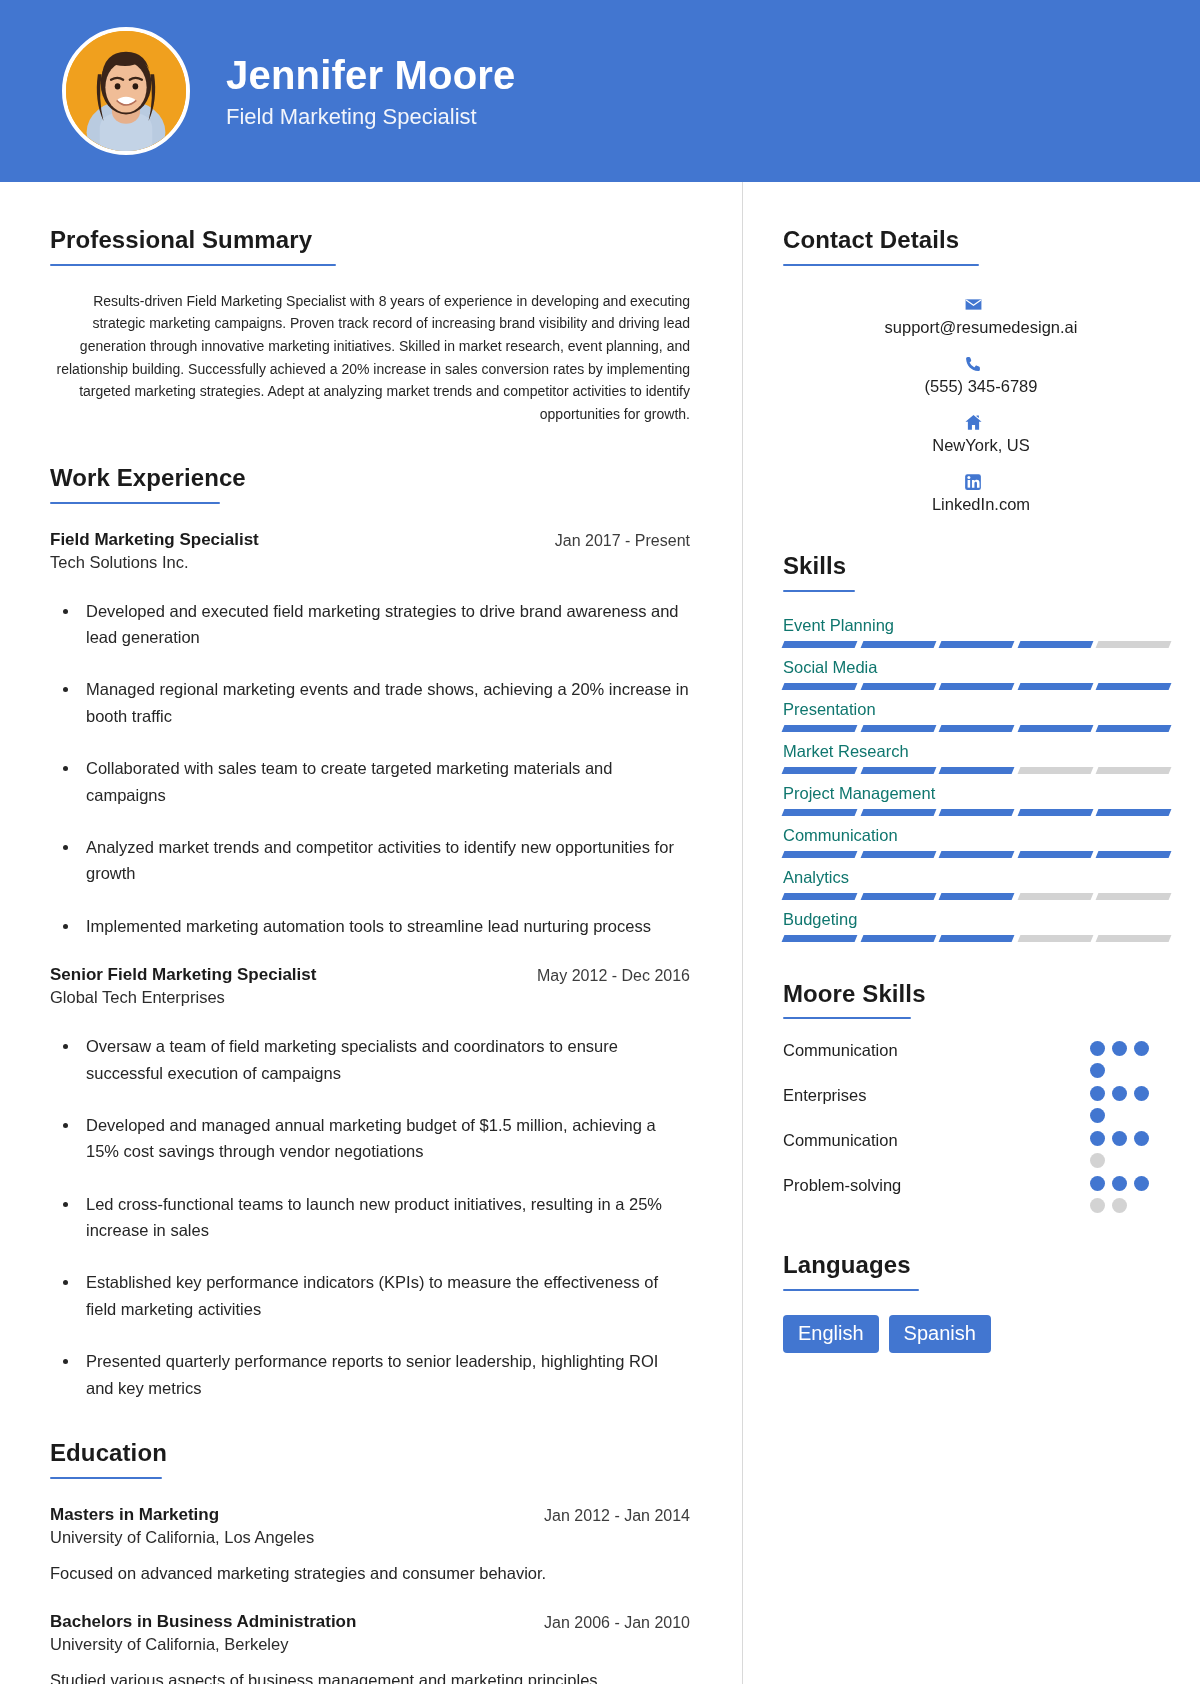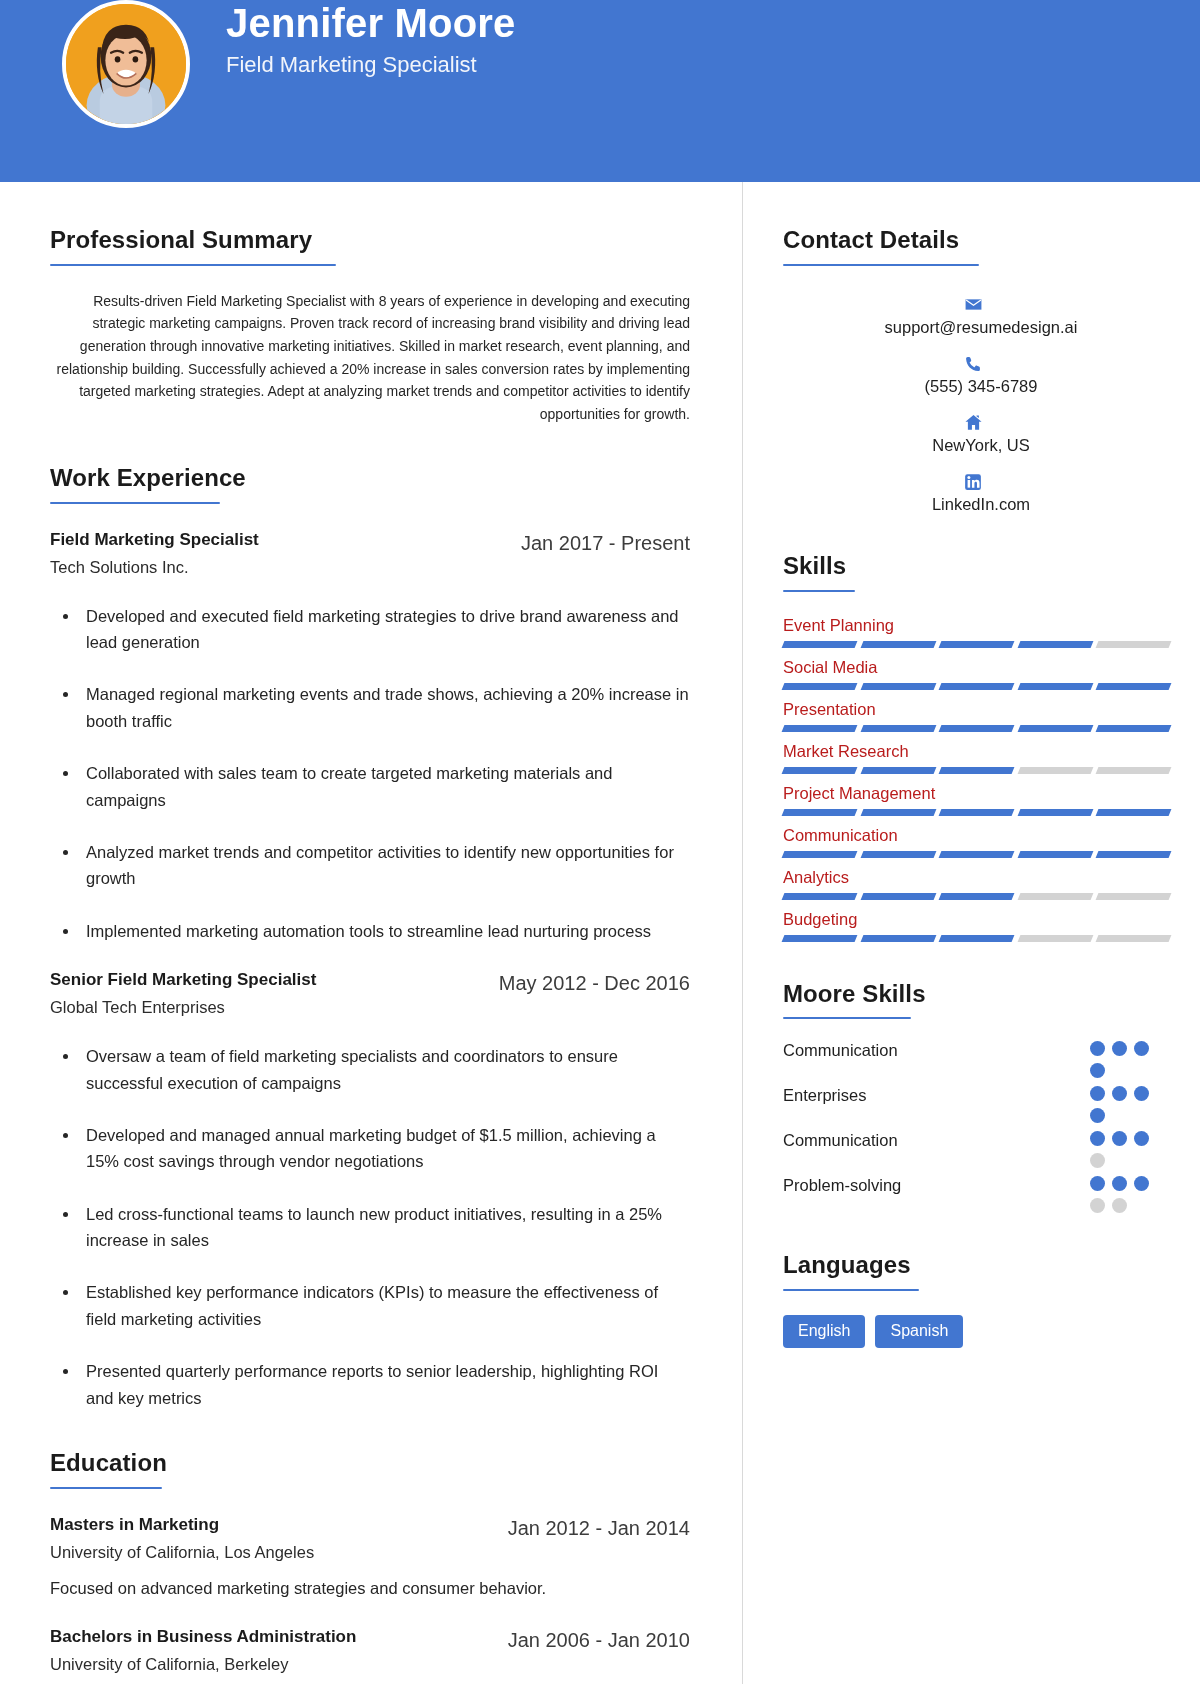--- a/index.html
+++ b/index.html
@@ -9,21 +9,21 @@
     font-family: "Liberation Sans", sans-serif;
     color: #222;
   }
   .page { position: relative; width: 1200px; height: 1684px; background:#fff; overflow:hidden; }
 
   
   .header {
     height: 182px;
     background: #4276d0;
     display: flex;
-    align-items: flex-start;
+    align-items: center;
     padding-left: 62px;
   }
   .avatar-wrap {
     width: 128px; height: 128px;
     border-radius: 50%;
     border: 4px solid #ffffff;
     overflow: hidden;
     flex: 0 0 auto;
     position: relative;
     background: #f0a01e;
@@ -87,21 +87,21 @@
     display: flex;
     align-items: flex-start;
     justify-content: space-between;
   }
   .entry-role {
     font-size: 17px;
     font-weight: 700;
     color: #1b1b1b;
   }
   .entry-date {
-    font-size: 20px;
+    font-size: 16px;
     color: #3c3c3c;
     white-space: nowrap;
     padding-top: 2px;
     margin-left: 18px;
   }
   .entry-org {
     font-size: 16.5px;
     color: #2c2c2c;
     margin-top: 3px;
   }
@@ -142,21 +142,21 @@
     font-size: 16.5px;
     color: #1f1f1f;
     margin-left: 9px;
   }
 
   
   .skills-wrap { margin-top: 24px; }
   .skill-row { margin-bottom: 4px; }
   .skill-name {
     font-size: 16.5px;
-    color: #b91c1c;
+    color: #0f766e;
     margin-bottom: 6px;
   }
   .skill-bar {
     display: flex;
     gap: 6px;
     margin-bottom: 10px;
   }
   .seg {
     height: 7px;
     flex: 1 1 0;
@@ -188,21 +188,21 @@
     border-radius: 50%;
     background: #d3d3d3;
   }
   .dot.on { background: #4276d0; }
 
   
   .lang-wrap { margin-top: 24px; display: flex; flex-wrap: wrap; gap: 10px; }
   .lang-chip {
     background: #4276d0;
     color: #ffffff;
-    font-size: 16px;
+    font-size: 20px;
     padding: 6px 15px 7px;
     border-radius: 4px;
     line-height: 1.25;
   }
 </style>
 </head>
 <body>
 
 <div class="page">
 

